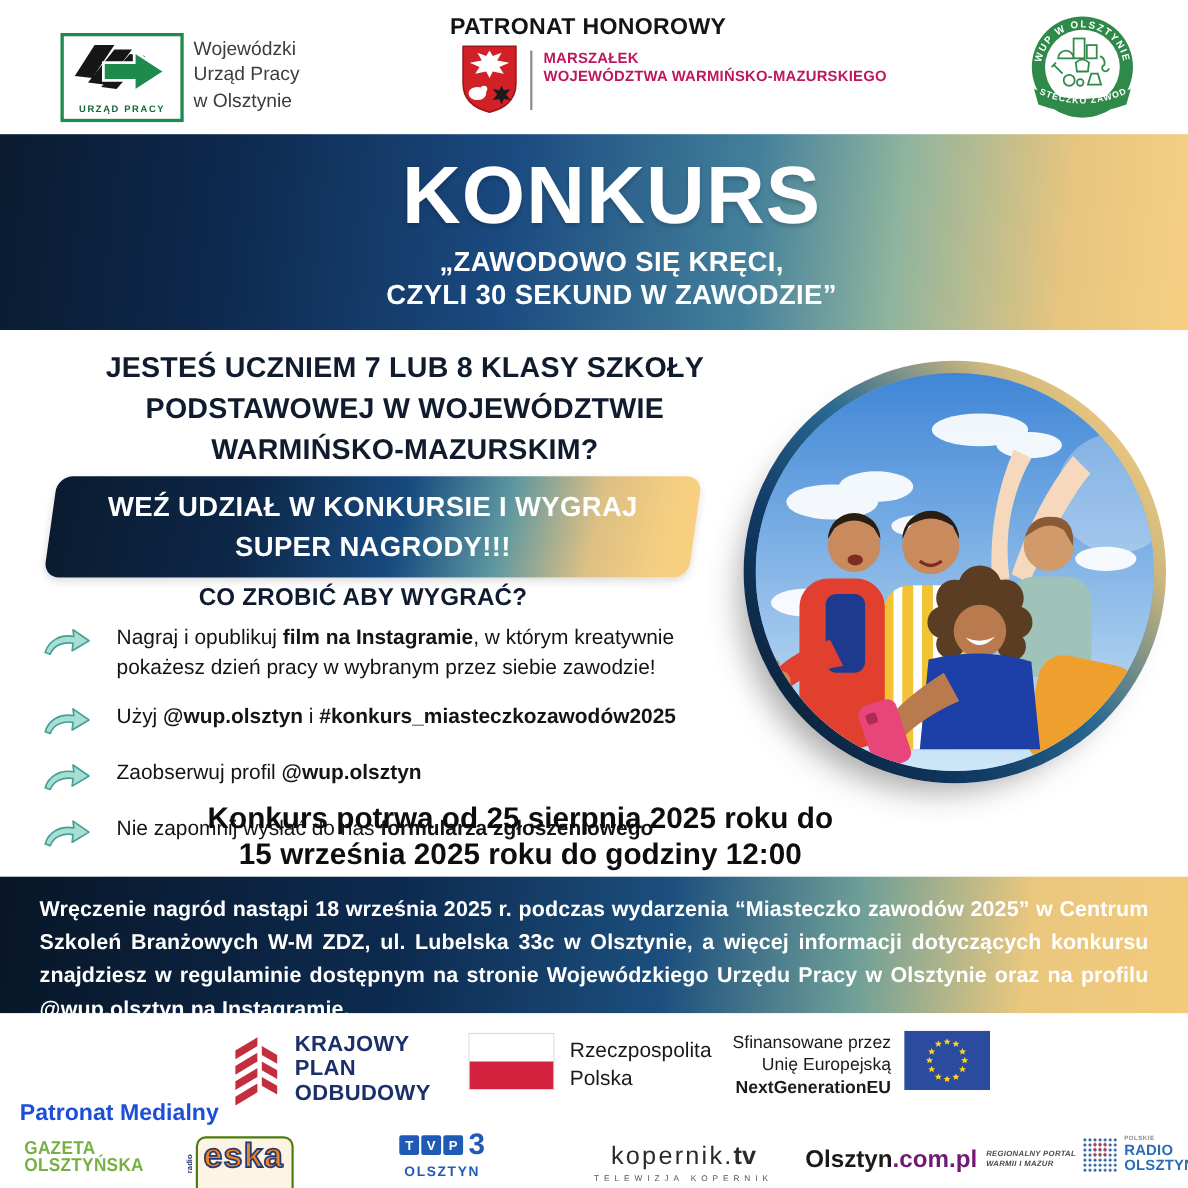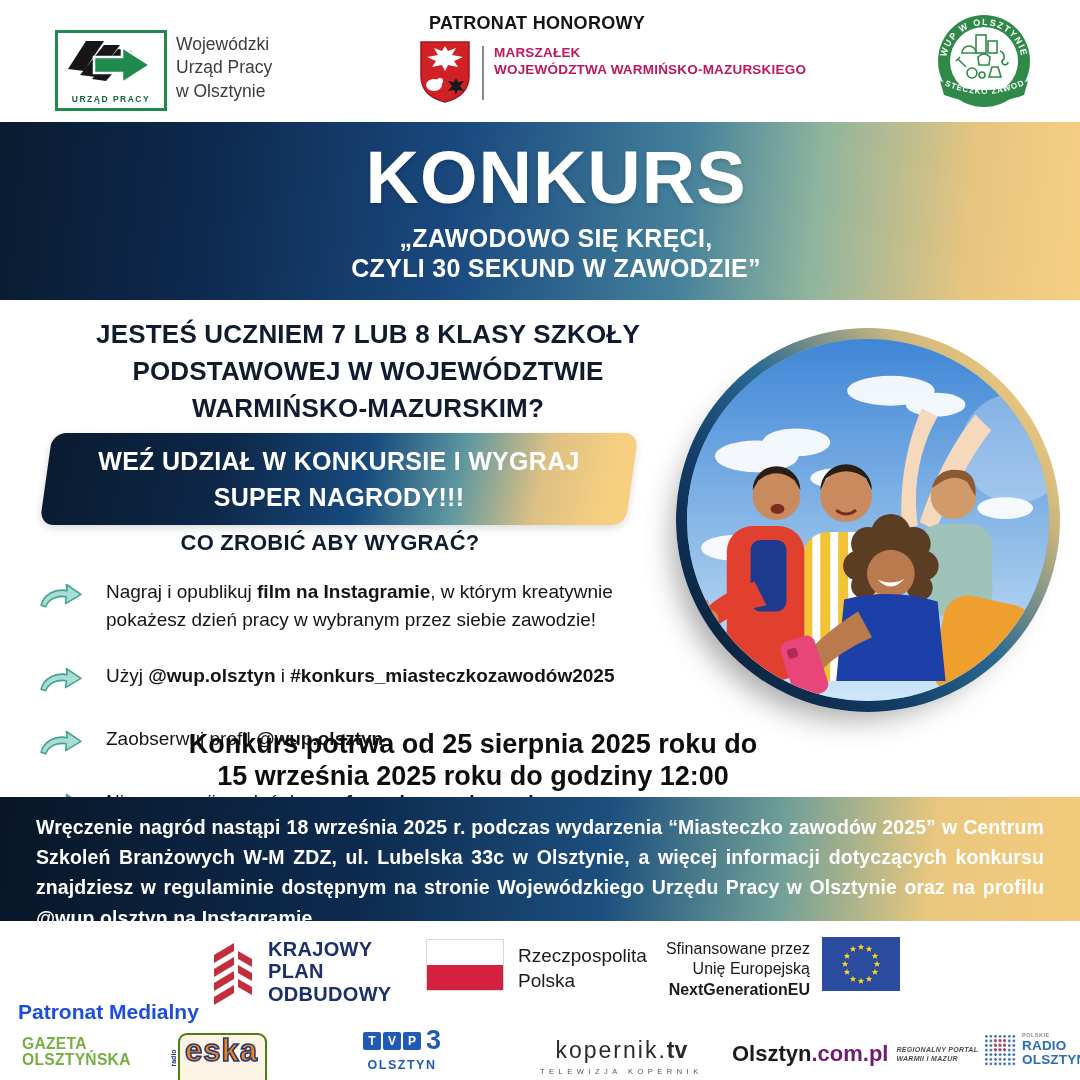--- a/index.html
+++ b/index.html
@@ -6,21 +6,21 @@
   #poster{
     position:relative;width:1080px;height:1080px;overflow:hidden;background:#ffffff;
     font-family:"Liberation Sans","DejaVu Sans",sans-serif;color:#111;
   }
   
   .header{position:absolute;left:0;top:0;width:1080px;height:122px;background:#fff;}
   .wup-box{position:absolute;left:55px;top:30px;width:106px;height:75px;border:3px solid #1e8a4c;background:#fff;}
   .wup-box svg{position:absolute;left:2px;top:2px;}
   .wup-box .wup-label{position:absolute;left:0;right:0;bottom:4px;text-align:center;font-size:8.5px;font-weight:bold;letter-spacing:1.5px;color:#13663a;}
   .org-text{position:absolute;left:176px;top:33px;font-size:17.5px;line-height:1.33;color:#3c3c3b;}
-  .honorary-heading{position:absolute;left:429px;top:13px;font-size:18px;font-weight:800;color:#141414;letter-spacing:.3px;text-align:right;}
+  .honorary-heading{position:absolute;left:409px;top:13px;font-size:21px;font-weight:800;color:#141414;letter-spacing:.3px;text-align:right;}
   .coa{position:absolute;left:419px;top:40px;}
   .hon-divider{position:absolute;left:482px;top:46px;width:2px;height:54px;background:#8a8a8a;}
   .marszalek{position:absolute;left:494px;top:45px;line-height:1.25;}
   .marszalek .b{font-size:13.5px;font-weight:800;color:#be185d;letter-spacing:.2px;}
   .marszalek .n{font-size:14px;color:#3f3f3f;margin-top:2px;}
   .badge{position:absolute;left:932px;top:11px;}
   
   .hero{position:absolute;left:0;top:122px;width:1080px;height:178px;
     background:linear-gradient(96deg,#0a1b30 0%,#0e2a50 20%,#1a4a80 42%,#44809b 62%,#8fb49e 74%,#e7c57f 88%,#f8d083 100%);
     display:flex;flex-direction:column;align-items:center;justify-content:center;color:#fff;text-align:center;padding-left:16px;}
@@ -33,21 +33,21 @@
   .cta{position:absolute;left:46px;top:433px;width:586px;height:92px;border-radius:14px;
     transform:skewX(-8deg);
     background:linear-gradient(96deg,#0a1b30 0%,#0d2748 30%,#174a7e 54%,#5e97a0 70%,#ddc084 84%,#f7cf80 96%);
     box-shadow:0 3px 8px rgba(0,0,0,.15);}
   .cta-inner{transform:skewX(8deg);width:100%;height:100%;display:flex;flex-direction:column;
     align-items:center;justify-content:center;color:#fff;font-size:25px;font-weight:800;line-height:1.45;letter-spacing:.3px;}
   
   .steps-heading{position:absolute;left:40px;top:530px;width:580px;text-align:center;
     font-size:22px;font-weight:800;color:#0f1c30;letter-spacing:.2px;}
   .steps-list{position:absolute;left:38px;top:566px;width:632px;display:flex;flex-direction:column;gap:17px;}
-  .step-row{display:flex;align-items:flex-start;gap:22px;margin-top:12px;}
+  .step-row{display:flex;align-items:flex-start;gap:22px;}
   .step-row svg{flex:0 0 auto;margin-top:2px;}
   .step-text{font-size:19px;line-height:1.45;color:#141414;width:560px;}
   .seg-b{font-weight:bold;}
   
   .photo-ring{position:absolute;left:676px;top:328px;width:384px;height:384px;border-radius:50%;
     background:linear-gradient(50deg,#0b2038 10%,#123c66 32%,#2a6a92 52%,#cdb77e 76%,#f6ce7e 92%);
     box-shadow:-16px 20px 28px -12px rgba(70,70,70,.45);}
   .photo-inner{position:absolute;left:11px;top:11px;width:362px;height:362px;border-radius:50%;overflow:hidden;background:#7db7e8;}
   
   .dates{position:absolute;left:0;top:729px;width:946px;text-align:center;

